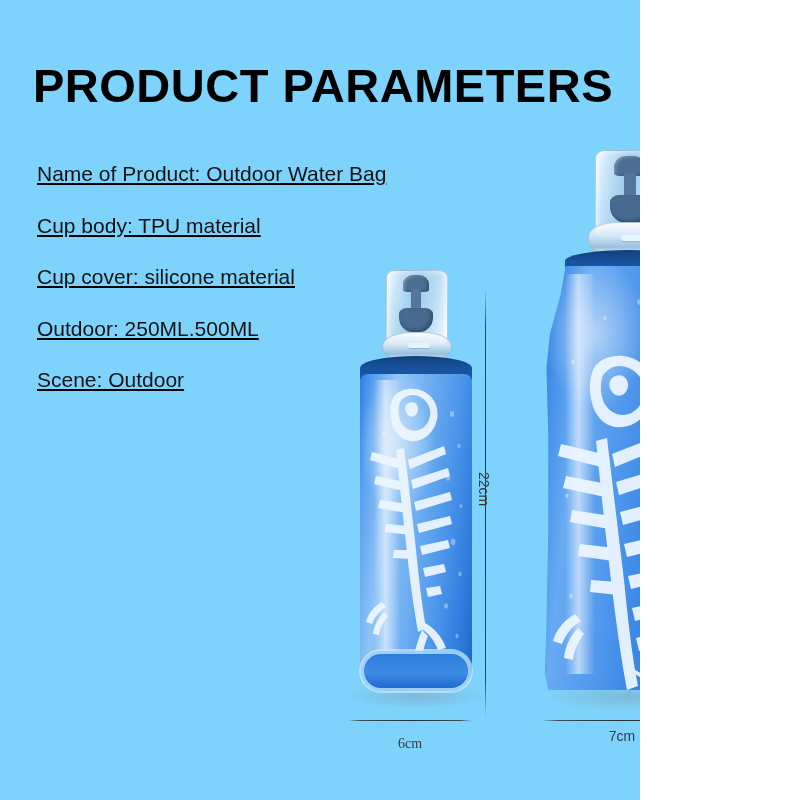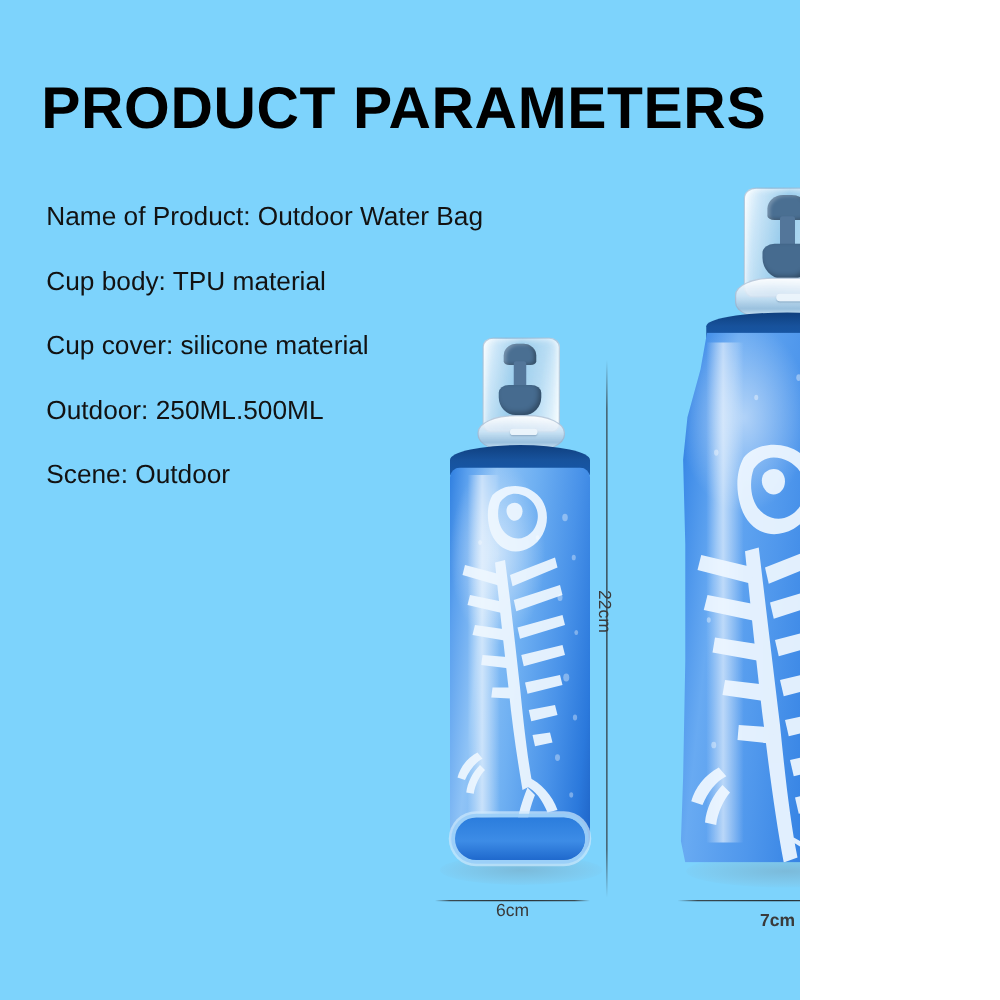--- a/index.html
+++ b/index.html
@@ -28,20 +28,21 @@
     line-height: 1;
     white-space: nowrap;
   }
 
   
   #spec-list {
     position: absolute;
     left: 37px;
     top: 163px;
     width: 430px;
+    text-decoration: underline;
   }
   .spec-row {
     font-size: 21px;
     color: #121212;
     line-height: 1;
     margin-bottom: 30.5px;
     white-space: nowrap;
   }
 
   
@@ -293,21 +294,21 @@
         </svg>
       </div>
 
       <div class="base-pillow" style="left:24px; top:384px; width:104px; height:34px;"></div>
     </div>
 
     <div class="v-line" style="left:165px; top:168px; height:430px;"></div>
     <div class="v-label" style="left:172px; top:352px;">22cm</div>
 
     <div class="h-line" style="left:28px; top:600px; width:124px;"></div>
-    <div class="h-label" style="left:28px; top:600px; width:124px;">6cm</div>
+    <div class="h-label" style="left:28px; top:616px; width:124px;font-family:Liberation Serif, serif;">6cm</div>
 
     <div class="bottle-group" style="left:215px; top:30px; width:190px; height:560px;">
 
       <div class="shadow-ellipse" style="left:14px; top:534px; width:160px; height:26px;"></div>
 
       <div class="cap" style="left:60px; top:0px; width:70px; height:112px;">
         <div class="cap-shell" style="height:86px;"></div>
         <div class="bite" style="left:19px; top:6px; width:32px; height:20px;"></div>
         <div class="bite-stem" style="left:29px; top:23px; width:12px; height:26px;"></div>
         <div class="bite-base" style="left:15px; top:45px; width:40px; height:28px;"></div>
@@ -384,16 +385,16 @@
             <ellipse cx="28" cy="330" rx="2" ry="2.7"></ellipse>
           </g>
         </svg>
       </div>
     </div>
 
     <div class="v-line" style="left:422px; top:130px; height:470px;"></div>
     <div class="v-label" style="left:429px; top:335px;">25.5cm</div>
 
     <div class="h-line" style="left:222px; top:600px; width:160px;"></div>
-    <div class="h-label" style="left:222px; top:608px; width:160px;font-weight:bold;">7cm</div>
+    <div class="h-label" style="left:222px; top:608px; width:160px;">7cm</div>
 
   </div>
 </div>
 
 </body></html>

